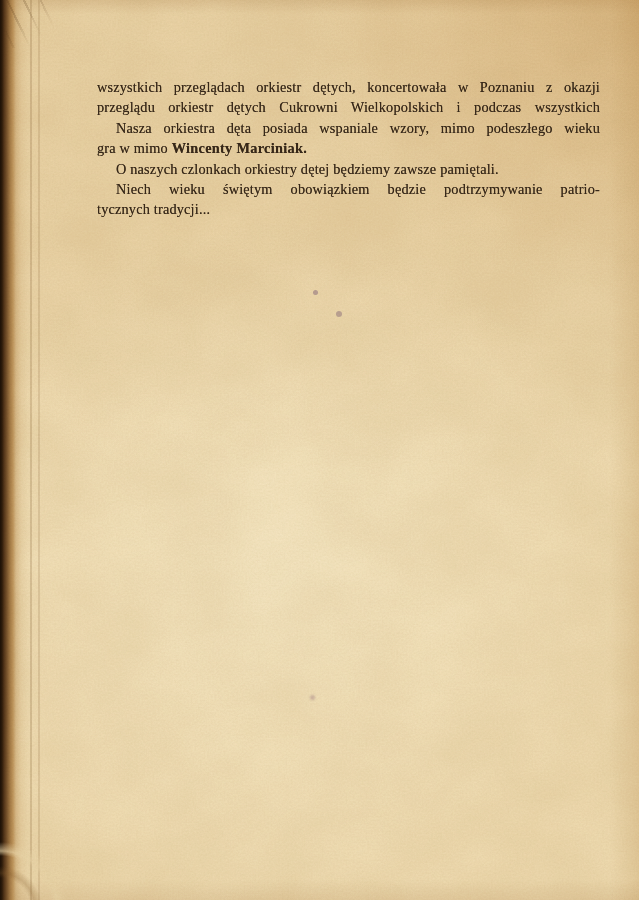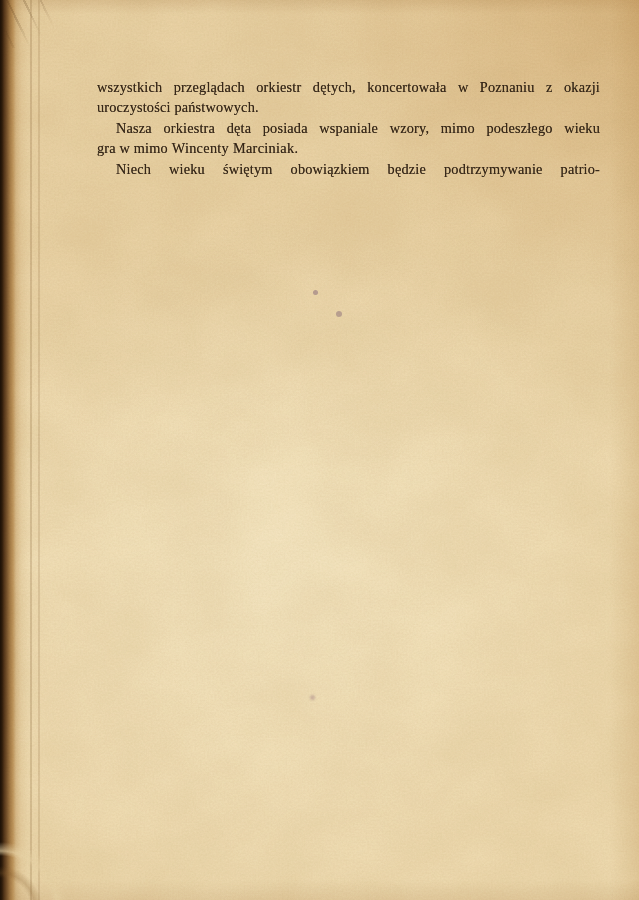--- a/index.html
+++ b/index.html
@@ -110,21 +110,21 @@
     text-shadow: 0 0 0.5px rgba(56,41,26,0.7);
   }
   .para { margin: 0; }
   .line {
     display: block;
     text-align: justify;
     text-align-last: justify;
   }
   .line.end { text-align-last: left; }
   .line.indent { text-indent: 19px; }
-  .line strong { font-weight: 400; letter-spacing: 0.3px; }
+  .line strong { font-weight: 700; letter-spacing: 0.3px; }
 </style>
 </head>
 <body>
 
 <div class="scan">
 
   <div class="shading"></div>
   <div class="gutter"></div>
   <div class="crease c1"></div>
   <div class="crease c2"></div>
@@ -132,32 +132,36 @@
   <div class="corner-bl"></div>
 
   <div class="speck s1"></div>
   <div class="speck s2"></div>
   <div class="speck s3"></div>
 
   <div class="text-block">
 
     <div class="para">
       <span class="line">wszystkich przeglądach orkiestr dętych, koncertowała w Poznaniu z okazji</span>
-      <span class="line end">uroczystości państwowych.</span>
+      <span class="line">przeglądu orkiestr dętych Cukrowni Wielkopolskich i podczas wszystkich</span>
     </div>
 
     <div class="para">
       <span class="line indent">Nasza orkiestra dęta posiada wspaniale wzory, mimo podeszłego wieku</span>
       <span class="line end"><span>gra w mimo </span><strong>Wincenty Marciniak.</strong></span>
     </div>
 
+    <div class="para">
+      <span class="line end indent">O naszych czlonkach orkiestry dętej będziemy zawsze pamiętali.</span>
+    </div>
 
 
     <div class="para">
       <span class="line indent">Niech wieku świętym obowiązkiem będzie podtrzymywanie patrio-</span>
+      <span class="line end">tycznych tradycji...</span>
     </div>
 
   </div>
 
   <svg class="texture" width="639" height="900" viewBox="0 0 639 900" aria-hidden="true">
     <defs>
       <filter id="mottle" x="0" y="0" width="100%" height="100%">
         <feTurbulence type="fractalNoise" baseFrequency="0.012 0.016" numOctaves="3" seed="4" stitchTiles="stitch"></feTurbulence>
         <feColorMatrix type="matrix" values="0 0 0 0 0.55  0 0 0 0 0.41  0 0 0 0 0.20  0.38 0 0 0 0"></feColorMatrix>
       </filter>

